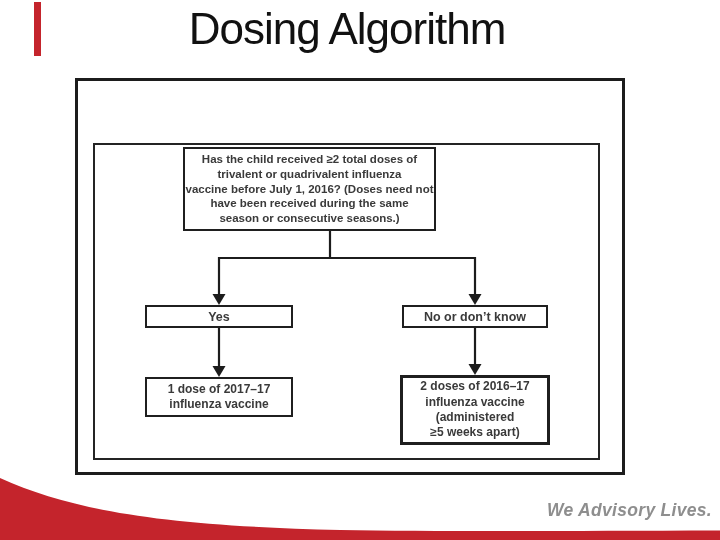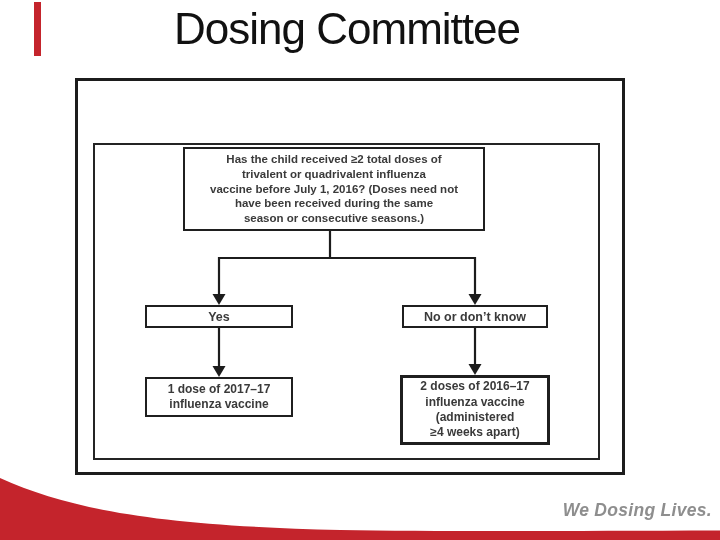--- a/index.html
+++ b/index.html
@@ -29,40 +29,40 @@
   #flowchart-area{
     position:absolute;left:93px;top:143px;width:507px;height:317px;
     box-sizing:border-box;border:2px solid #242424;background:#ffffff;
   }
   
   .node{
     position:absolute;box-sizing:border-box;background:#ffffff;
     border:2px solid #1F1F1F;color:#3A3A3A;font-weight:bold;text-align:center;
     display:flex;align-items:center;justify-content:center;white-space:pre-line;
   }
-  #question-box{left:183px;top:147px;width:302px;height:84px;font-size:11.5px;line-height:1.3;}
+  #question-box{left:183px;top:147px;width:253px;height:84px;font-size:11.5px;line-height:1.3;}
   #yes-box{left:145px;top:305px;width:148px;height:23px;font-size:12.5px;}
   #no-box{left:402px;top:305px;width:146px;height:23px;font-size:12.5px;}
   #outcome-yes-box{left:145px;top:377px;width:148px;height:40px;font-size:12px;line-height:1.28;}
   #outcome-no-box{left:400px;top:375px;width:150px;height:70px;font-size:12px;line-height:1.28;border-width:3px;}
   #connectors{position:absolute;left:0;top:0;width:720px;height:540px;pointer-events:none;}
   
   #tagline{
     position:absolute;right:8px;top:500px;width:300px;text-align:right;
     font-size:17.5px;font-weight:bold;font-style:italic;color:#8E8E8E;letter-spacing:.3px;
   }
 </style>
 </head>
 <body>
 
 <div id="slide">
 
   <div id="accent-bar"></div>
 
-  <div id="title">Dosing Committee</div>
+  <div id="title">Dosing Algorithm</div>
 
   <div id="figure-panel"></div>
 
 
   <div id="flowchart-area"></div>
 
   <svg id="connectors" viewBox="0 0 720 540" xmlns="http://www.w3.org/2000/svg">
     <g stroke="#1C1C1C" stroke-width="2.2" fill="none">
       <path d="M330 231 V258"></path>
       <path d="M219 258 H475"></path>
@@ -88,21 +88,21 @@
   <div id="no-box" class="node">No or don’t know</div>
 
   <div id="yes-box" class="node">Yes</div>
 
   <div id="outcome-yes-box" class="node">1 dose of 2017–17
 influenza vaccine</div>
 
   <div id="outcome-no-box" class="node">2 doses of 2016–17
 influenza vaccine
 (administered
-≥4 weeks apart)</div>
+≥5 weeks apart)</div>
 
   <svg id="swoosh" viewBox="0 0 720 70" preserveAspectRatio="none" xmlns="http://www.w3.org/2000/svg">
     <path d="M0 8 C 75 42, 170 56, 340 60 C 430 61.5, 560 61, 720 60.5 L 720 70 L 0 70 Z" fill="#C4242C"></path>
   </svg>
 
-  <div id="tagline">We Dosing Lives.</div>
+  <div id="tagline">We Advisory Lives.</div>
 
 </div>
 
 </body></html>

